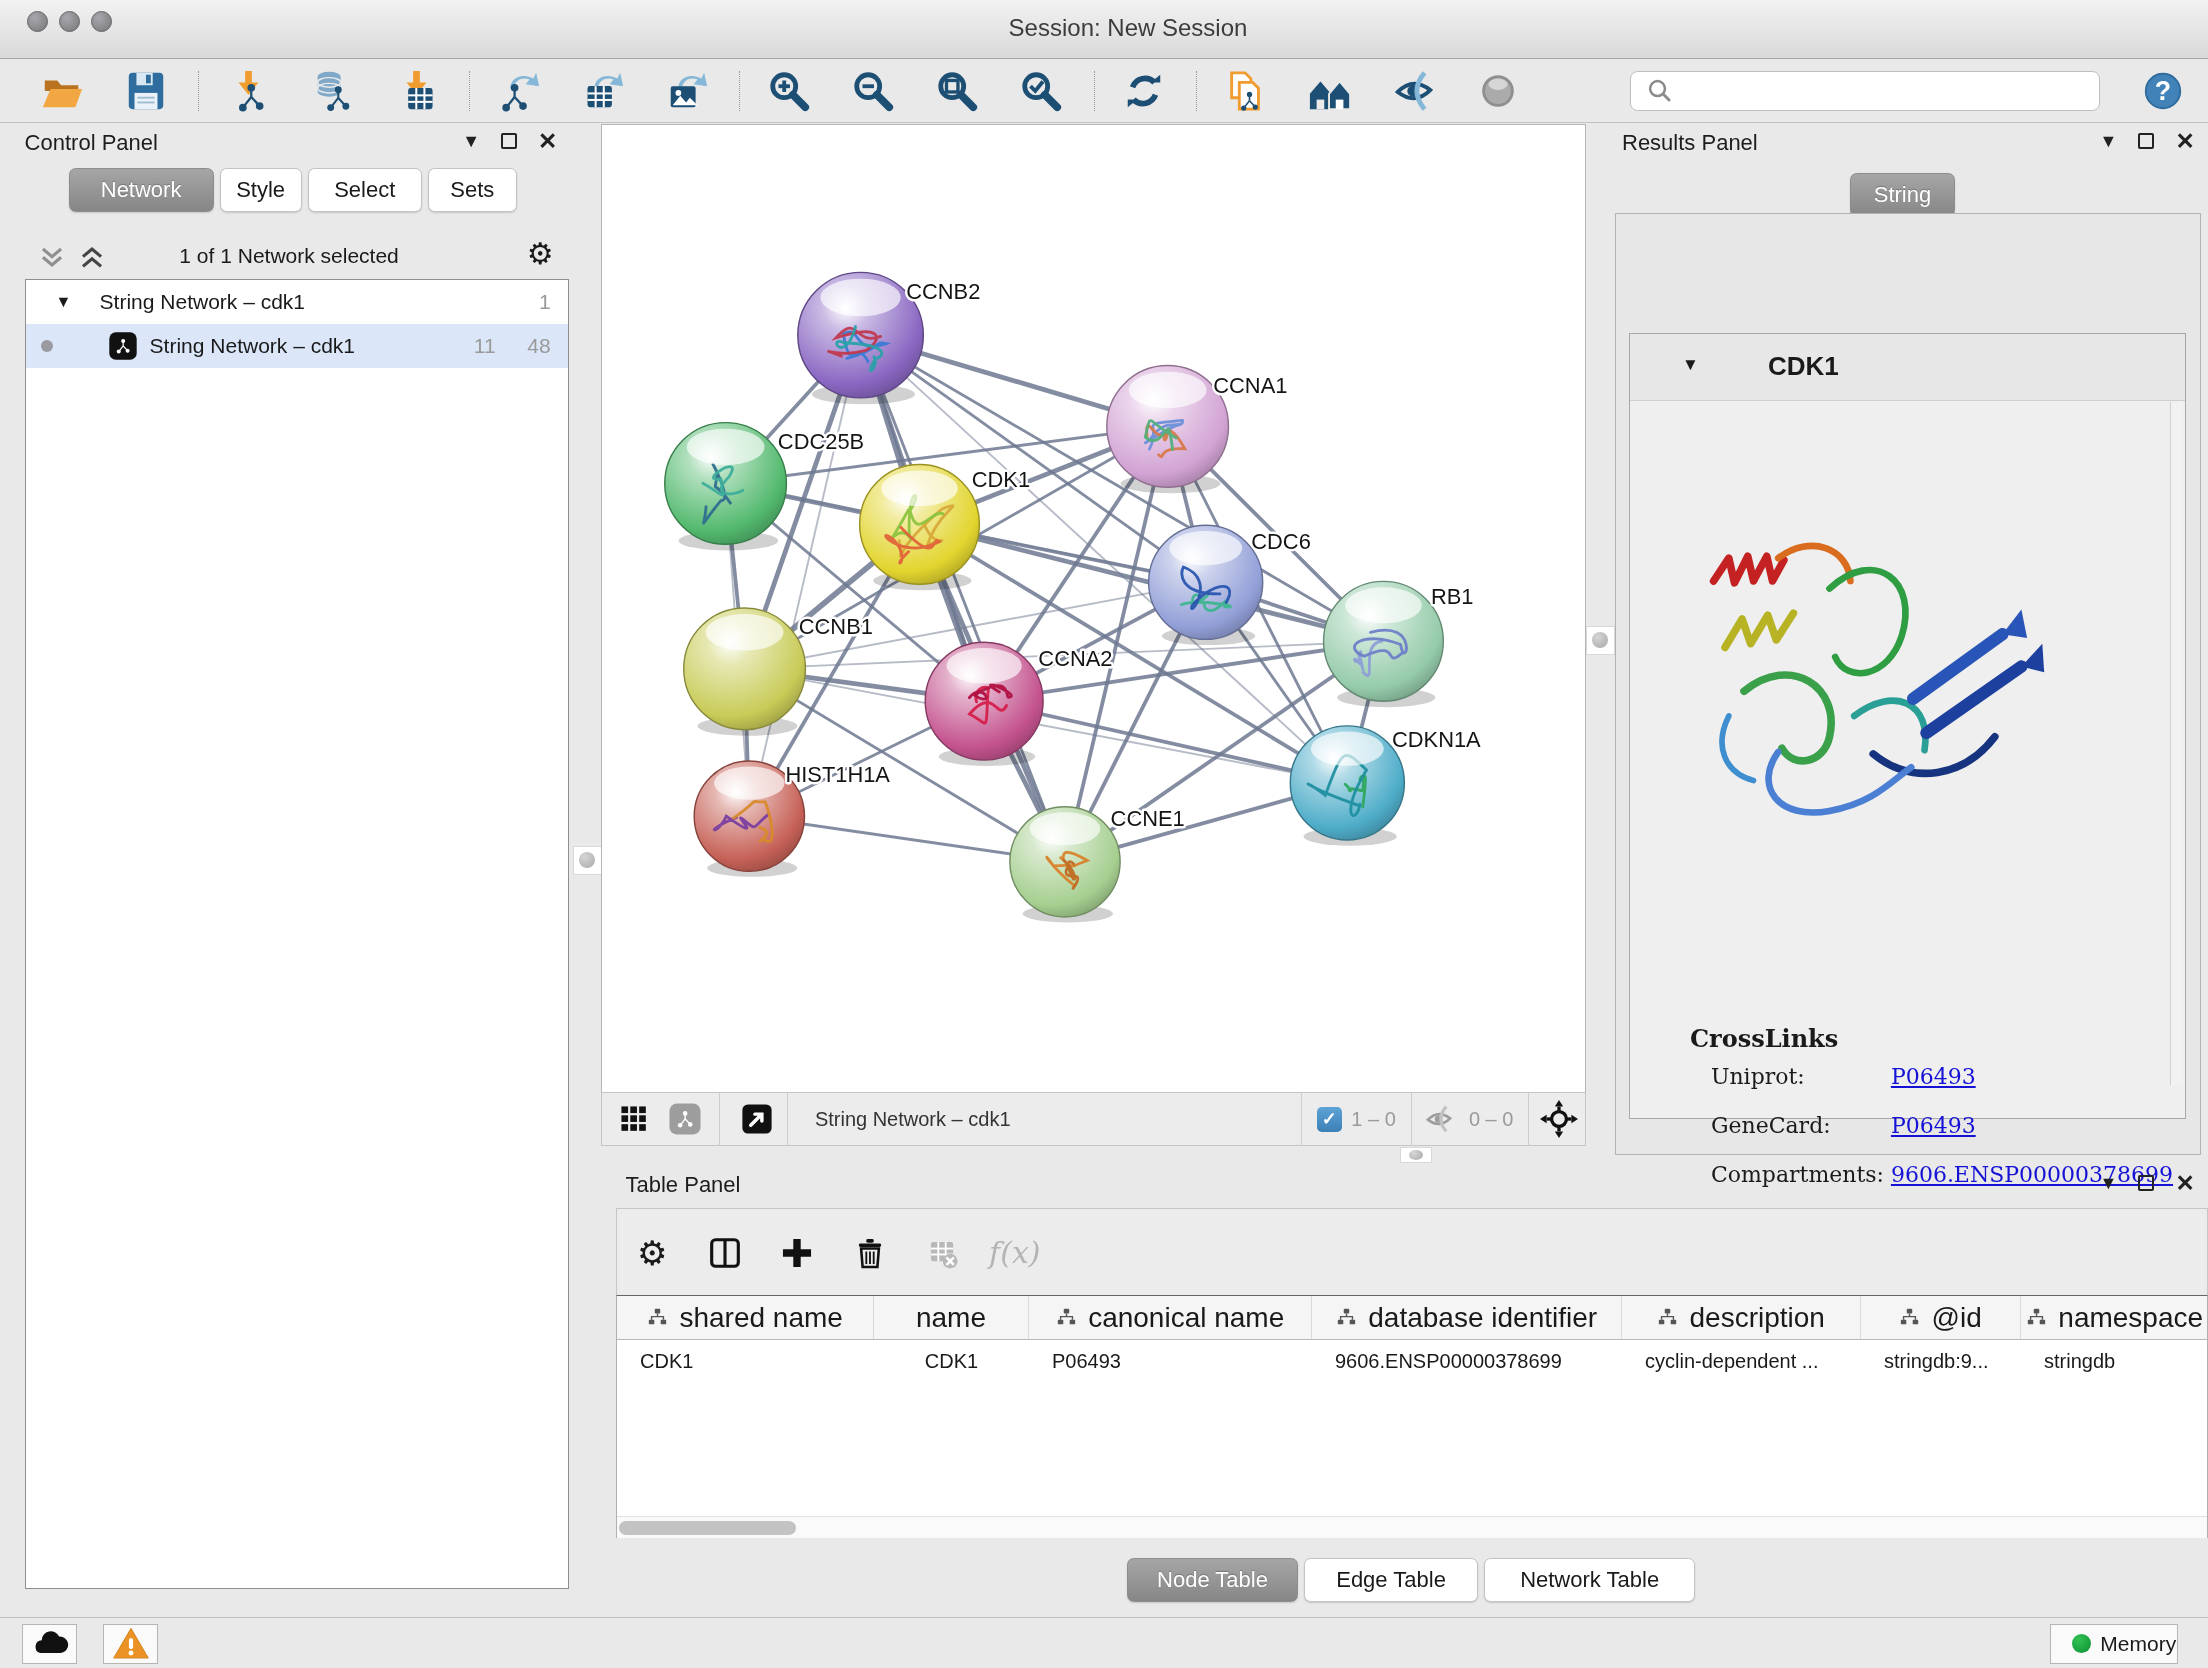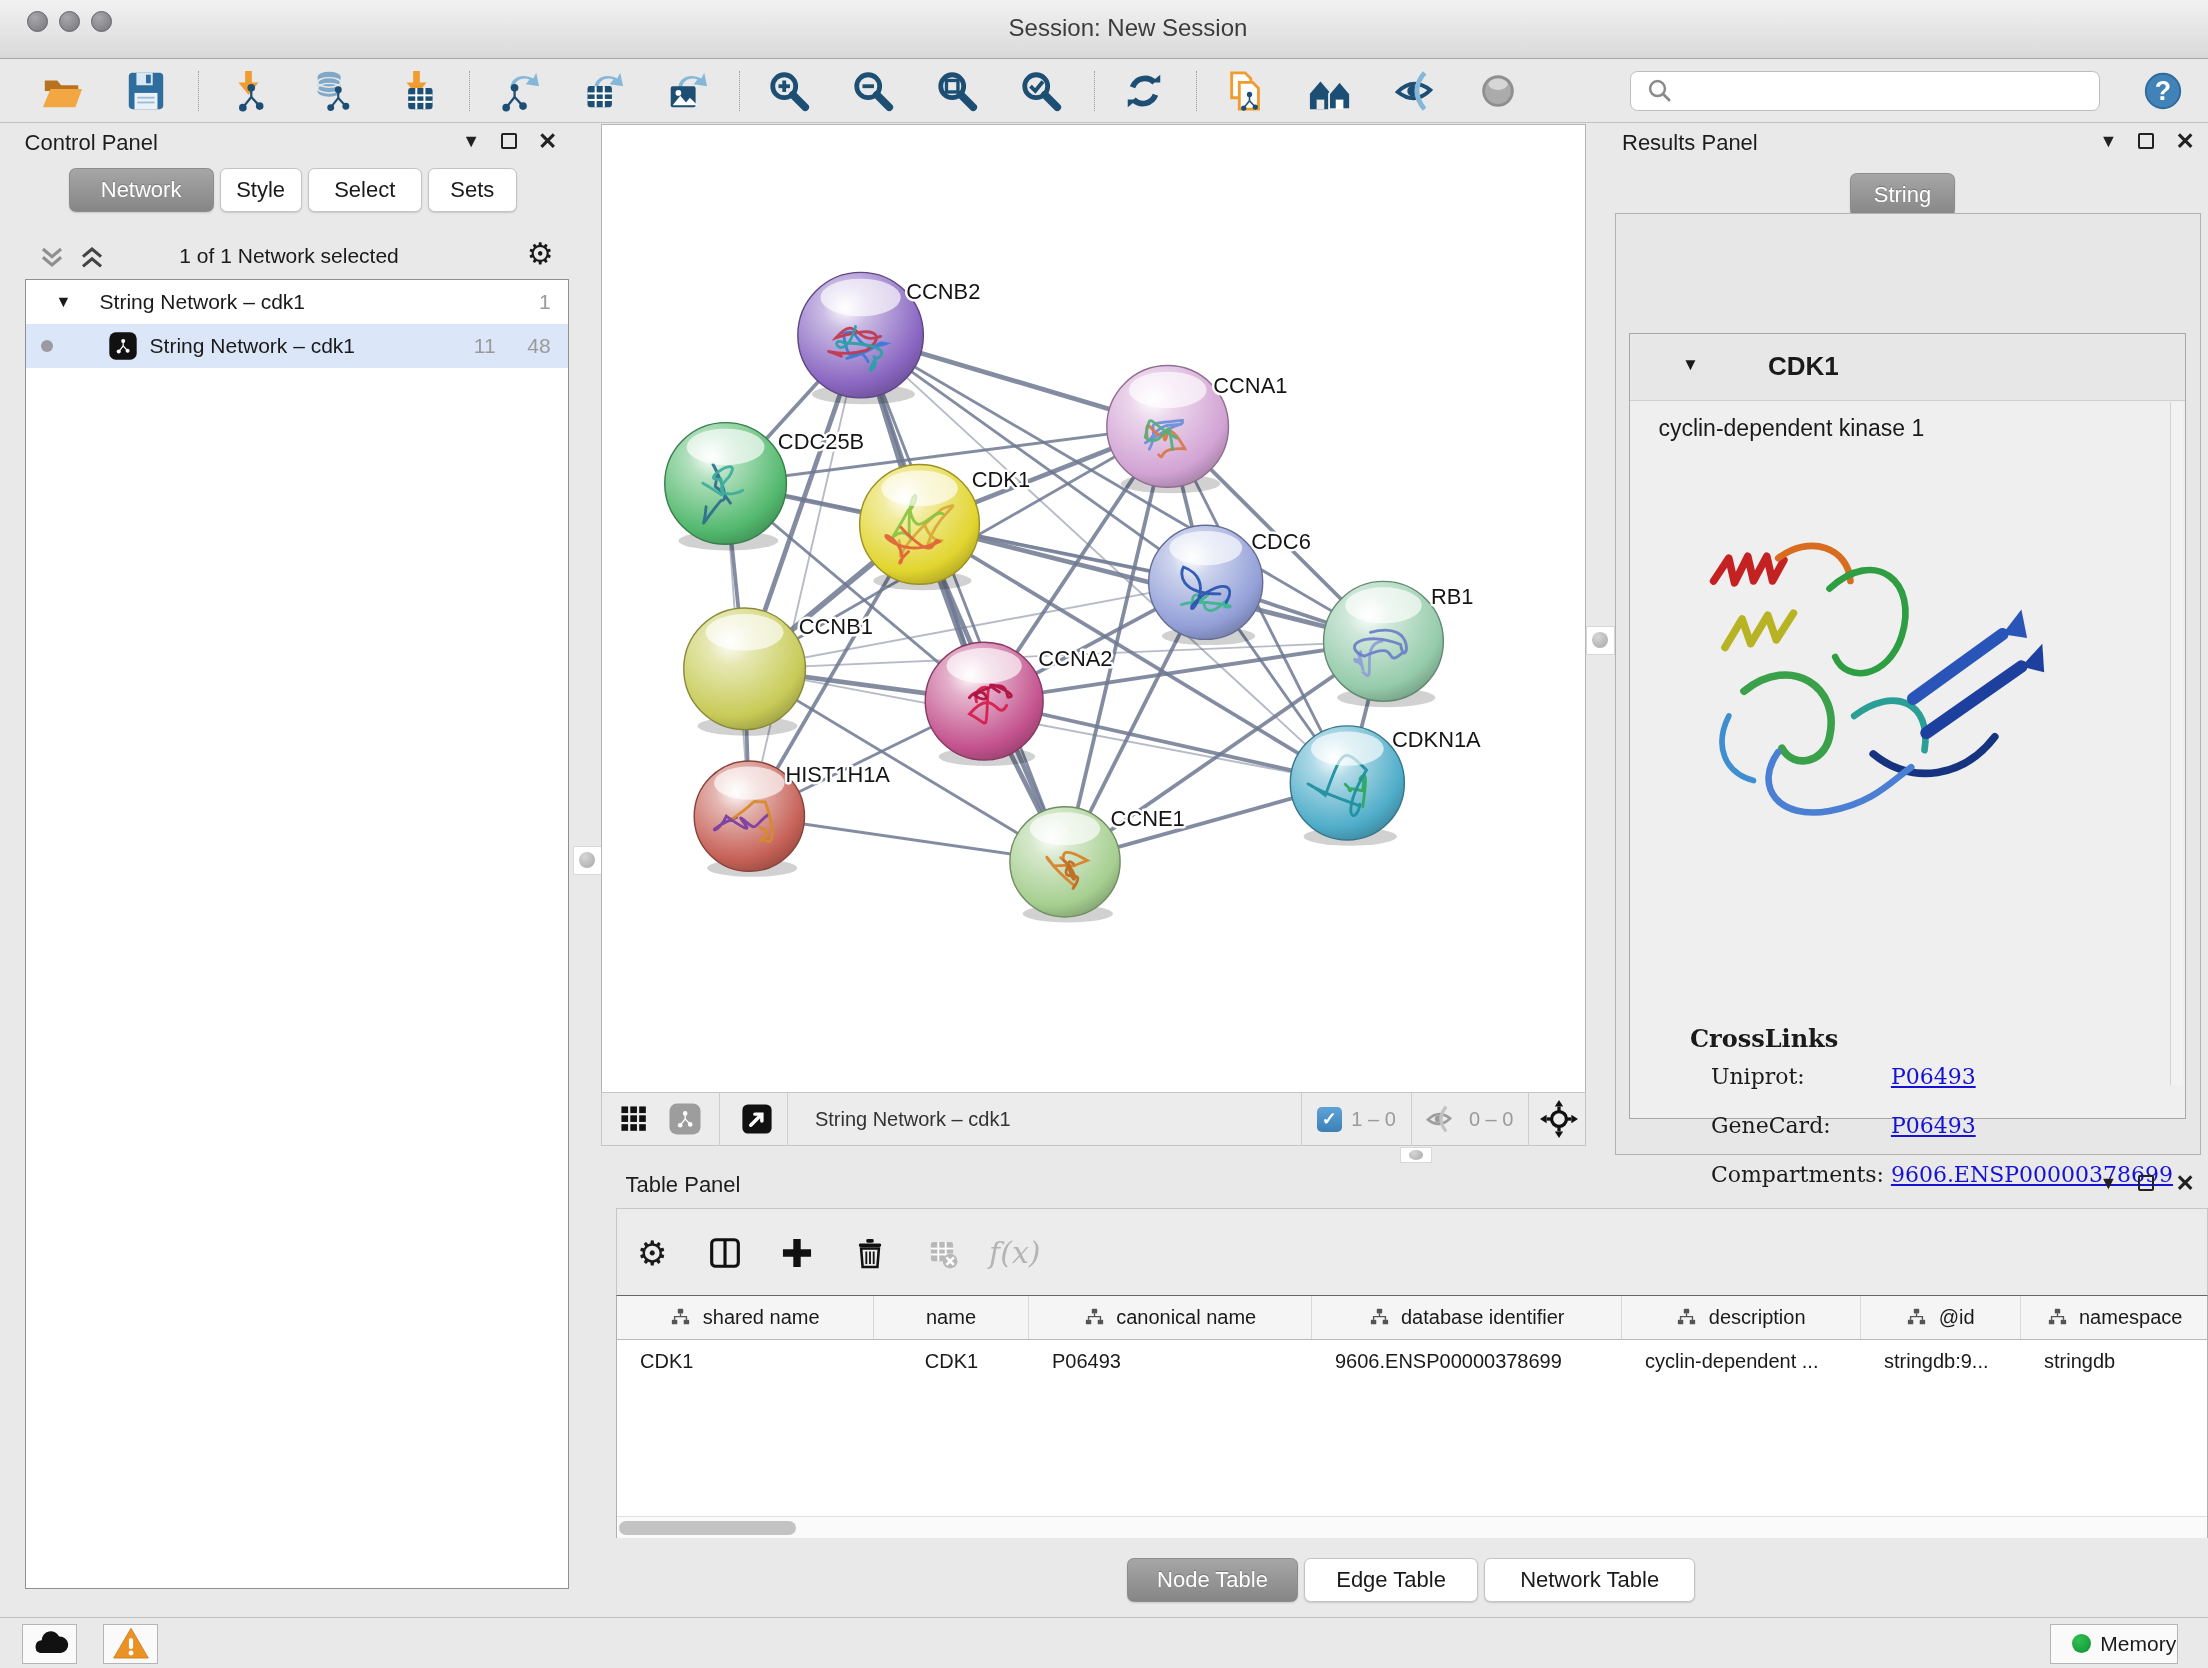--- a/index.html
+++ b/index.html
@@ -91,21 +91,21 @@
 
   
   .table-panel { position:absolute; left:616px; top:1168px; width:1592px; height:449px; }
   .tp-toolbar { position:absolute; left:0px; top:40px; width:1592px; height:88px; background:#ececec;
     border:1px solid #c6c6c6; border-bottom:none; display:flex; align-items:center; padding-left:13.3px; }
   .tp-icon { width:44px; height:44px; display:inline-flex; align-items:center; justify-content:center; margin-right:28.5px; }
   .fx { font-family:"DejaVu Serif", serif; font-style:italic; font-size:30px; color:#b4b4b4; }
   .tp-table { position:absolute; left:0; top:127px; width:1592px; height:243px; background:#fff;
     border:1px solid #b0b0b0; border-top:1.9px solid #666; overflow:hidden; }
   .th-row { display:flex; height:44px; background:#f5f5f5; border-bottom:1px solid #b9b9b9; }
-  .th-cell { display:flex; align-items:center; justify-content:center; gap:11.4px; font-size:20px;
+  .th-cell { display:flex; align-items:center; justify-content:center; gap:11.4px; font-size:28px;
     border-right:1px solid #d9d9d9; flex:none; }
   .td-row { display:flex; height:44px; }
   .td-cell { font-size:20px; padding:9.5px 0 0 23px; flex:none; white-space:nowrap; overflow:hidden; }
   .tp-hscroll { position:absolute; left:1px; top:348px; width:1590px; height:22px; background:#fafafa; border-top:1px solid #e0e0e0; }
   .tp-thumb { position:absolute; left:1.9px; top:3.8px; width:177px; height:14.3px; border-radius:7.6px; background:#c3c3c3; }
   .tp-tabs { position:absolute; left:511px; top:390px; }
 
   
   .statusbar { position:absolute; left:0; top:1617px; width:2208px; height:51px; background:#e9e9e9; border-top:1px solid #c0c0c0; }
   .sb-btn { position:absolute; top:5.7px; height:40px; background:#fafafa; border:1.9px solid #b5b5b5;
@@ -695,21 +695,20 @@
       <span class="wb-close">✕</span>
     </span>
   </div>
   <span class="tab sel rp-tab">String</span>
   <div class="rp-content">
     <div class="rp-section">
       <div class="rp-sec-head">
         <span style="position:absolute; left:52px; top:21px; font-size:17px;">▼</span>
         <span class="rp-sec-title">CDK1</span>
       </div>
-      <div class="rp-desc">cyclin-dependent kinase 1</div>
       <div style="position:absolute; left:57px; top:133px;">
         <svg width="380" height="380" viewBox="0 0 400 400">
           <g fill="none" stroke-linecap="round" stroke-linejoin="round">
             <path d="M28 120 l16 -24 6 26 14 -28 6 26 14 -26 6 26 12 -22" stroke="#c42222" stroke-width="8"></path>
             <path d="M96 96 C130 70 170 86 172 120" stroke="#d96c1e" stroke-width="7"></path>
             <path d="M40 190 l18 -30 9 26 18 -30 9 26 18 -28" stroke="#b7b324" stroke-width="8"></path>
             <path d="M60 236 C110 196 162 232 150 284 C144 312 112 318 100 296" stroke="#3aa04a" stroke-width="8"></path>
             <path d="M150 128 C198 84 244 120 226 178 C212 222 168 228 156 200" stroke="#2f9e42" stroke-width="7"></path>
             <path d="M176 262 C218 230 258 248 250 298" stroke="#2a9f95" stroke-width="7"></path>
             <path d="M238 244 L332 176" stroke="#2a55b8" stroke-width="13"></path>

